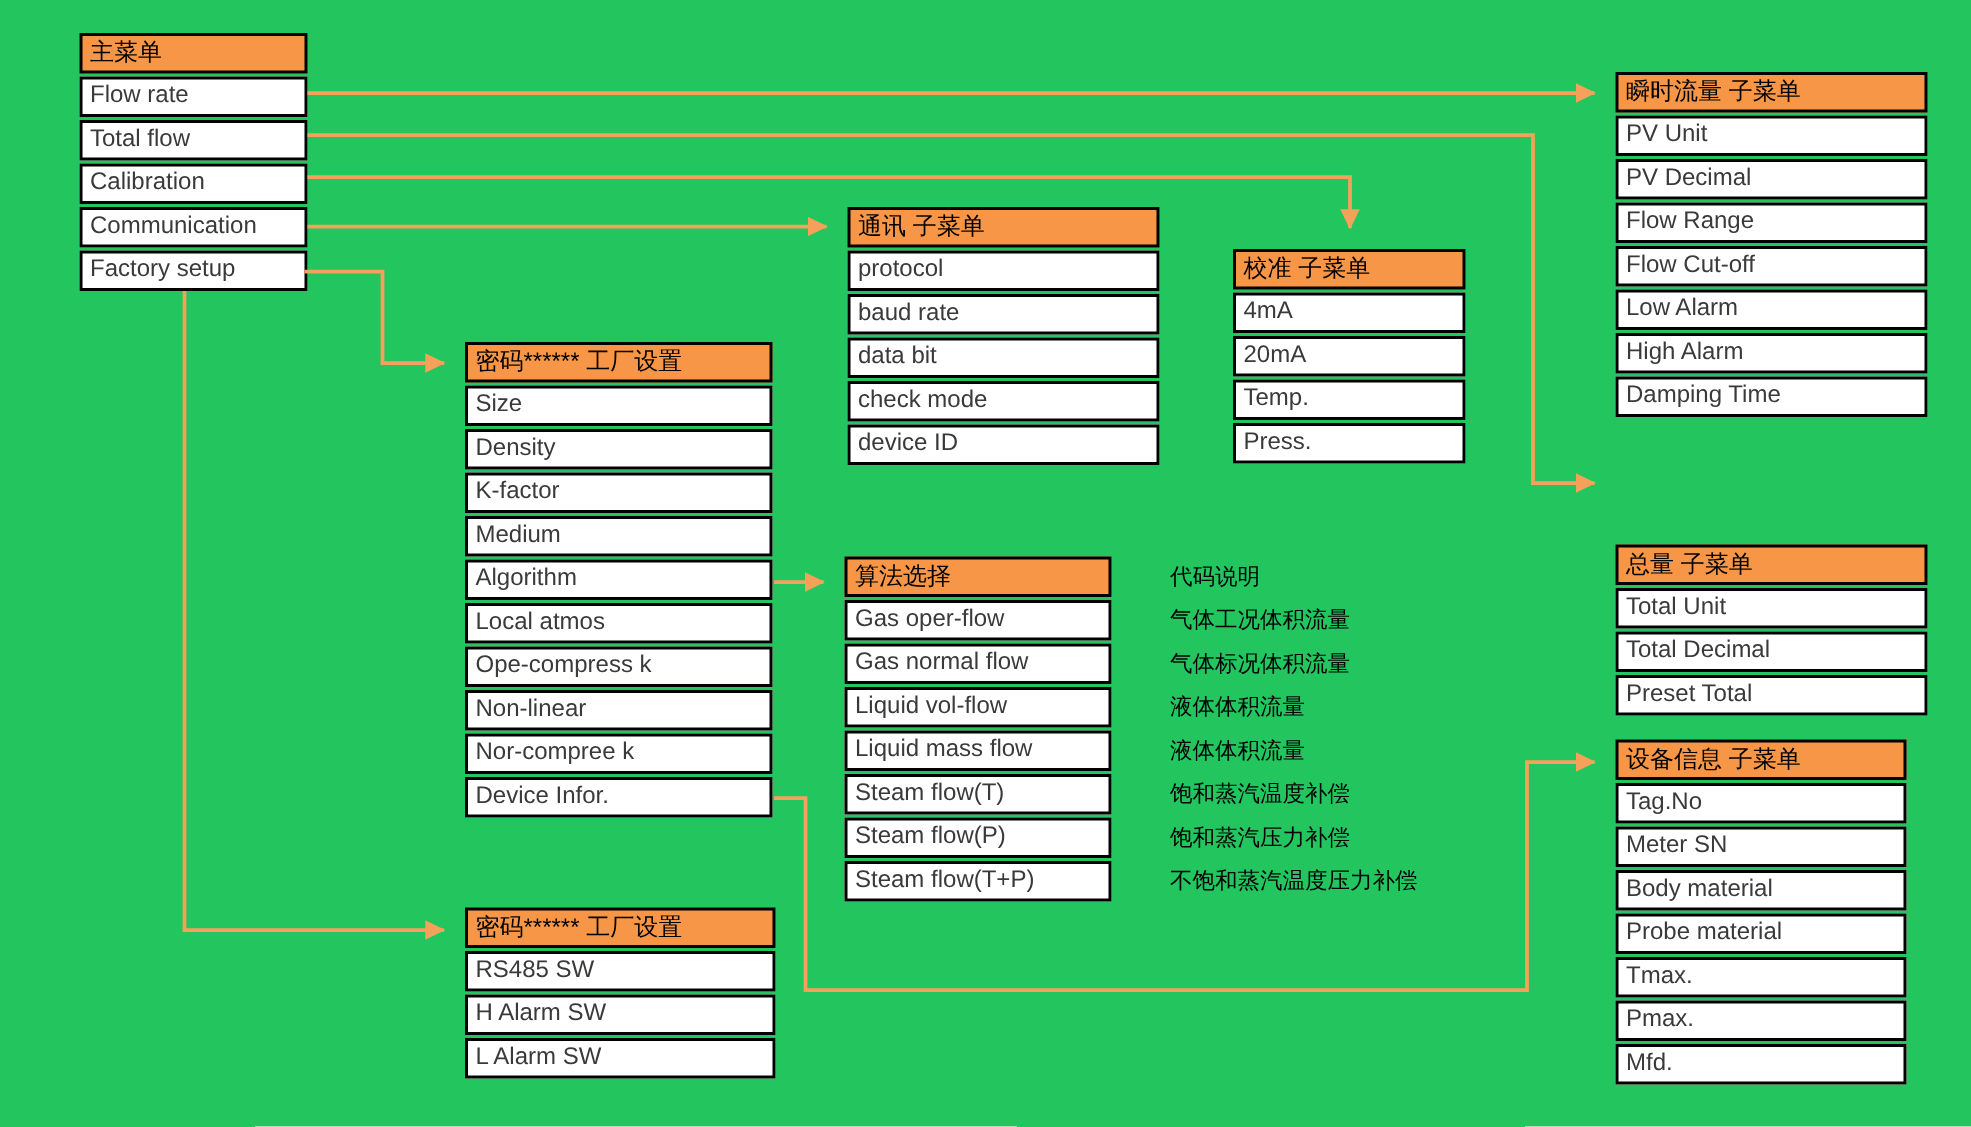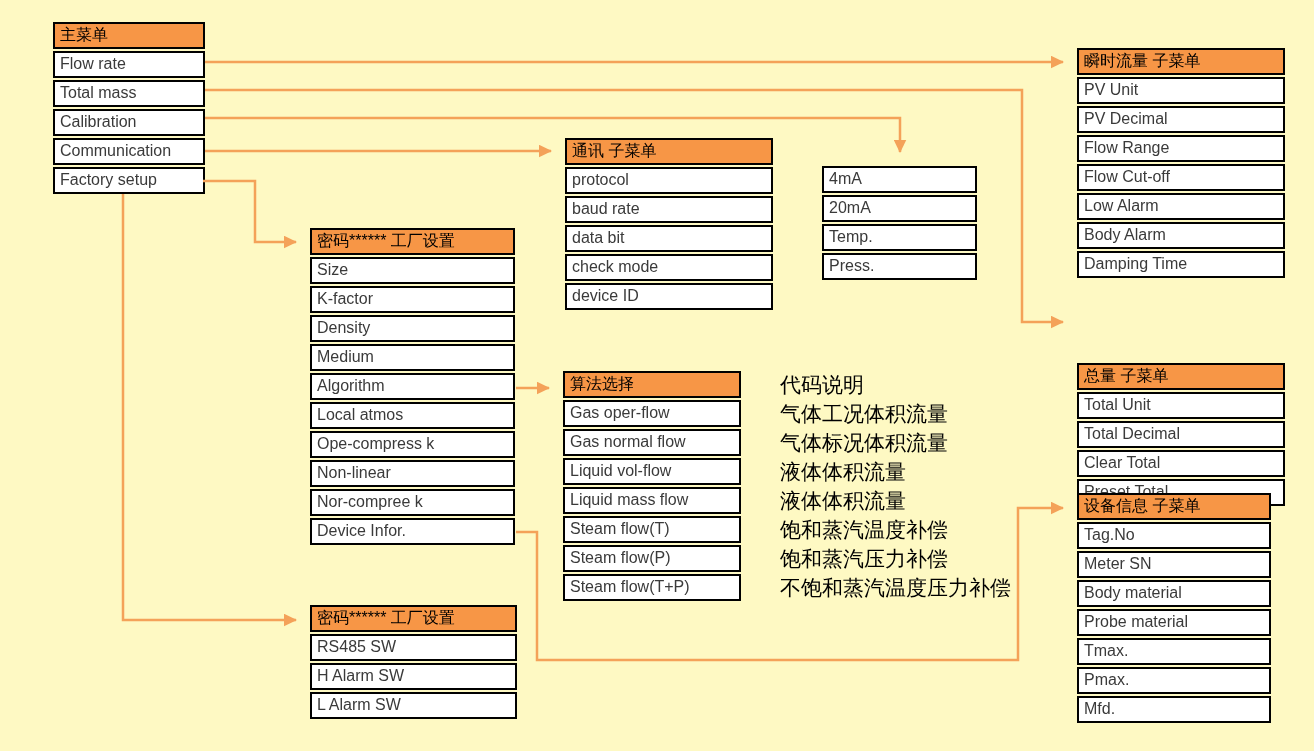--- a/index.html
+++ b/index.html
@@ -1,103 +1,103 @@
 <!DOCTYPE html>
 <html><head>
 <meta charset="utf-8">
 <style>
   html,body { margin:0; padding:0; background:#ffffff; }
   #stage {
-    position:relative; width:1314px; height:751px; background:#fef9c3;
+    position:relative; width:1314px; height:751px; background:#22c55e;
     font-family:"Liberation Sans","DejaVu Sans",sans-serif;
   }
   .menu-box { position:absolute; }
   .cell {
     box-sizing:border-box; height:27px; margin-bottom:2px;
     border:2px solid #000000; background:#ffffff;
     display:flex; align-items:center;
     padding:0 4px 1px 5px; font-size:16px; color:#3a3a3a;
     white-space:nowrap; overflow:visible;
   }
   .cell.header { background:#F79646; color:#000000; }
   .desc-col { position:absolute; }
   .desc-row {
     box-sizing:border-box; height:27px; margin-bottom:2px;
-    display:flex; align-items:center; font-size:21px; color:#000000;
+    display:flex; align-items:center; font-size:15px; color:#000000;
     white-space:nowrap;
     text-align:center;
   }
   #connectors { position:absolute; left:0; top:0; z-index:3; pointer-events:none; }
   .menu-box { z-index:2; }
 </style>
 </head>
 <body>
 
 <div id="stage">
 
   <div class="menu-box" style="left:53px; top:22px; width:152px;">
     <div class="cell header">主菜单</div>
     <div class="cell">Flow rate</div>
-    <div class="cell">Total mass</div>
+    <div class="cell">Total flow</div>
     <div class="cell">Calibration</div>
     <div class="cell">Communication</div>
     <div class="cell">Factory setup</div>
   </div>
 
   <div class="menu-box" style="left:565px; top:138px; width:208px;">
     <div class="cell header">通讯 子菜单</div>
     <div class="cell">protocol</div>
     <div class="cell">baud rate</div>
     <div class="cell">data bit</div>
     <div class="cell">check mode</div>
     <div class="cell">device ID</div>
   </div>
 
   <div class="menu-box" style="left:822px; top:166px; width:155px;">
+    <div class="cell header">校准 子菜单</div>
     <div class="cell">4mA</div>
     <div class="cell">20mA</div>
     <div class="cell">Temp.</div>
     <div class="cell">Press.</div>
   </div>
 
   <div class="menu-box" style="left:1077px; top:48px; width:208px;">
     <div class="cell header">瞬时流量 子菜单</div>
     <div class="cell">PV Unit</div>
     <div class="cell">PV Decimal</div>
     <div class="cell">Flow Range</div>
     <div class="cell">Flow Cut-off</div>
     <div class="cell">Low Alarm</div>
-    <div class="cell">Body Alarm</div>
+    <div class="cell">High Alarm</div>
     <div class="cell">Damping Time</div>
   </div>
 
   <div class="menu-box" style="left:1077px; top:315px; width:208px;margin-top:48px;">
     <div class="cell header">总量 子菜单</div>
     <div class="cell">Total Unit</div>
     <div class="cell">Total Decimal</div>
-    <div class="cell">Clear Total</div>
     <div class="cell">Preset Total</div>
   </div>
 
   <div class="menu-box" style="left:1077px; top:493px; width:194px;">
     <div class="cell header">设备信息 子菜单</div>
     <div class="cell">Tag.No</div>
     <div class="cell">Meter SN</div>
     <div class="cell">Body material</div>
     <div class="cell">Probe material</div>
     <div class="cell">Tmax.</div>
     <div class="cell">Pmax.</div>
     <div class="cell">Mfd.</div>
   </div>
 
   <div class="menu-box" style="left:310px; top:228px; width:205px;">
     <div class="cell header">密码****** 工厂设置</div>
     <div class="cell">Size</div>
+    <div class="cell">Density</div>
     <div class="cell">K-factor</div>
-    <div class="cell">Density</div>
     <div class="cell">Medium</div>
     <div class="cell">Algorithm</div>
     <div class="cell">Local atmos</div>
     <div class="cell">Ope-compress k</div>
     <div class="cell">Non-linear</div>
     <div class="cell">Nor-compree k</div>
     <div class="cell">Device Infor.</div>
   </div>
 
   <div class="menu-box" style="left:563px; top:371px; width:178px;">

